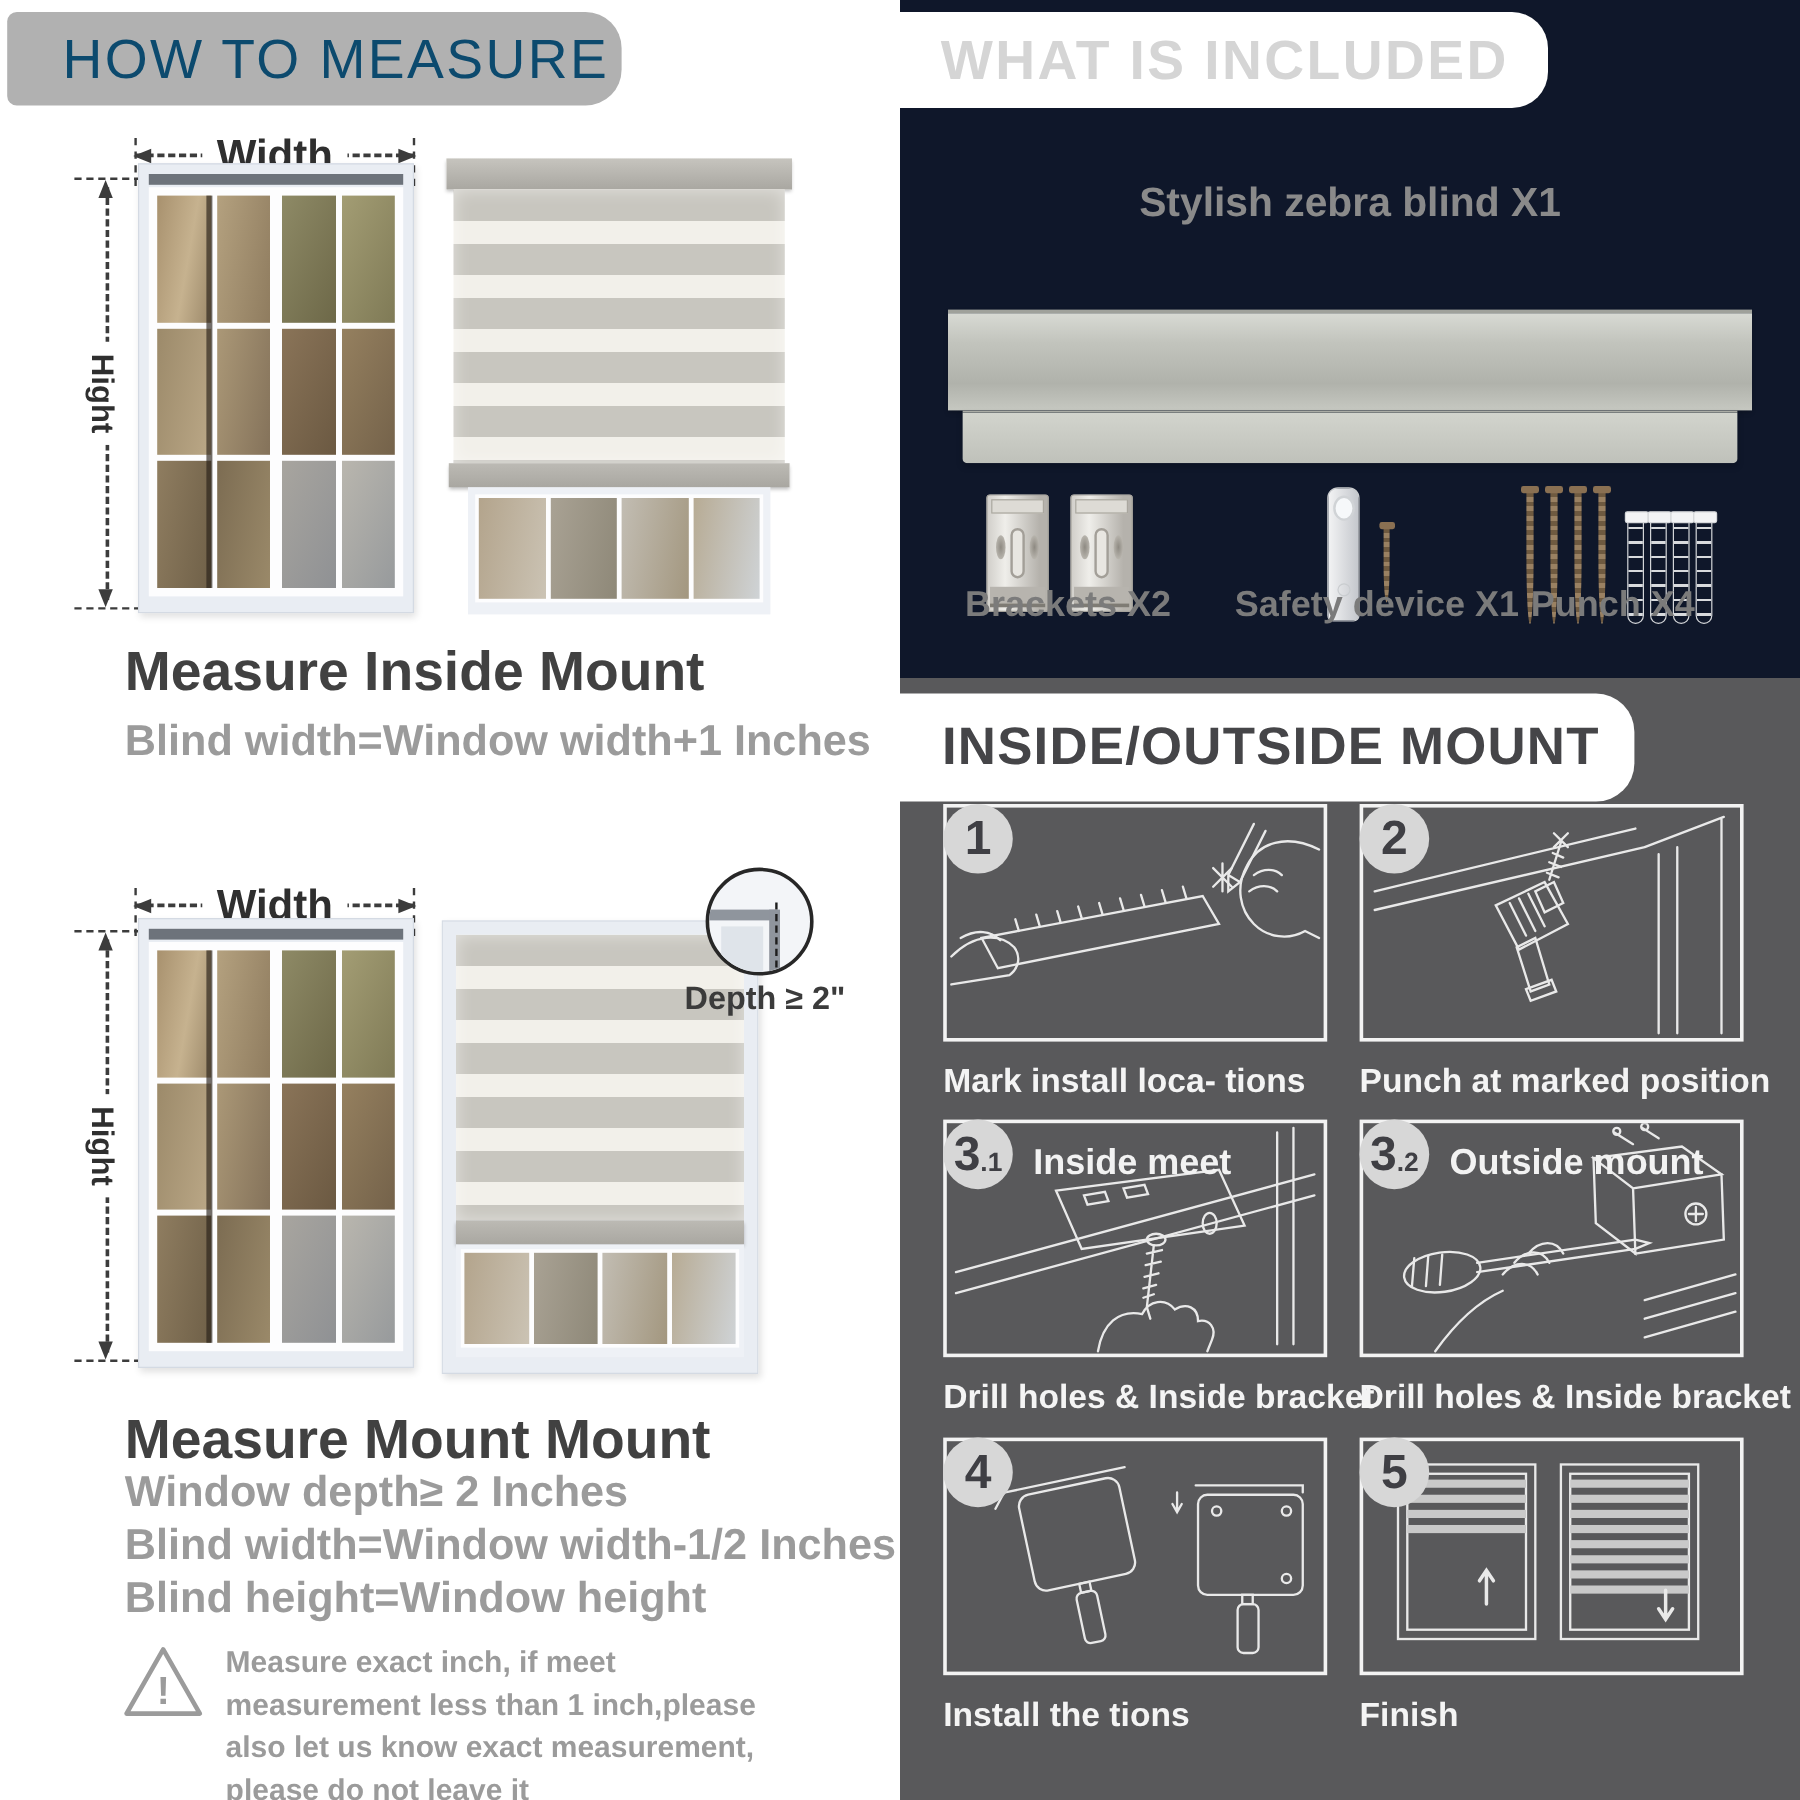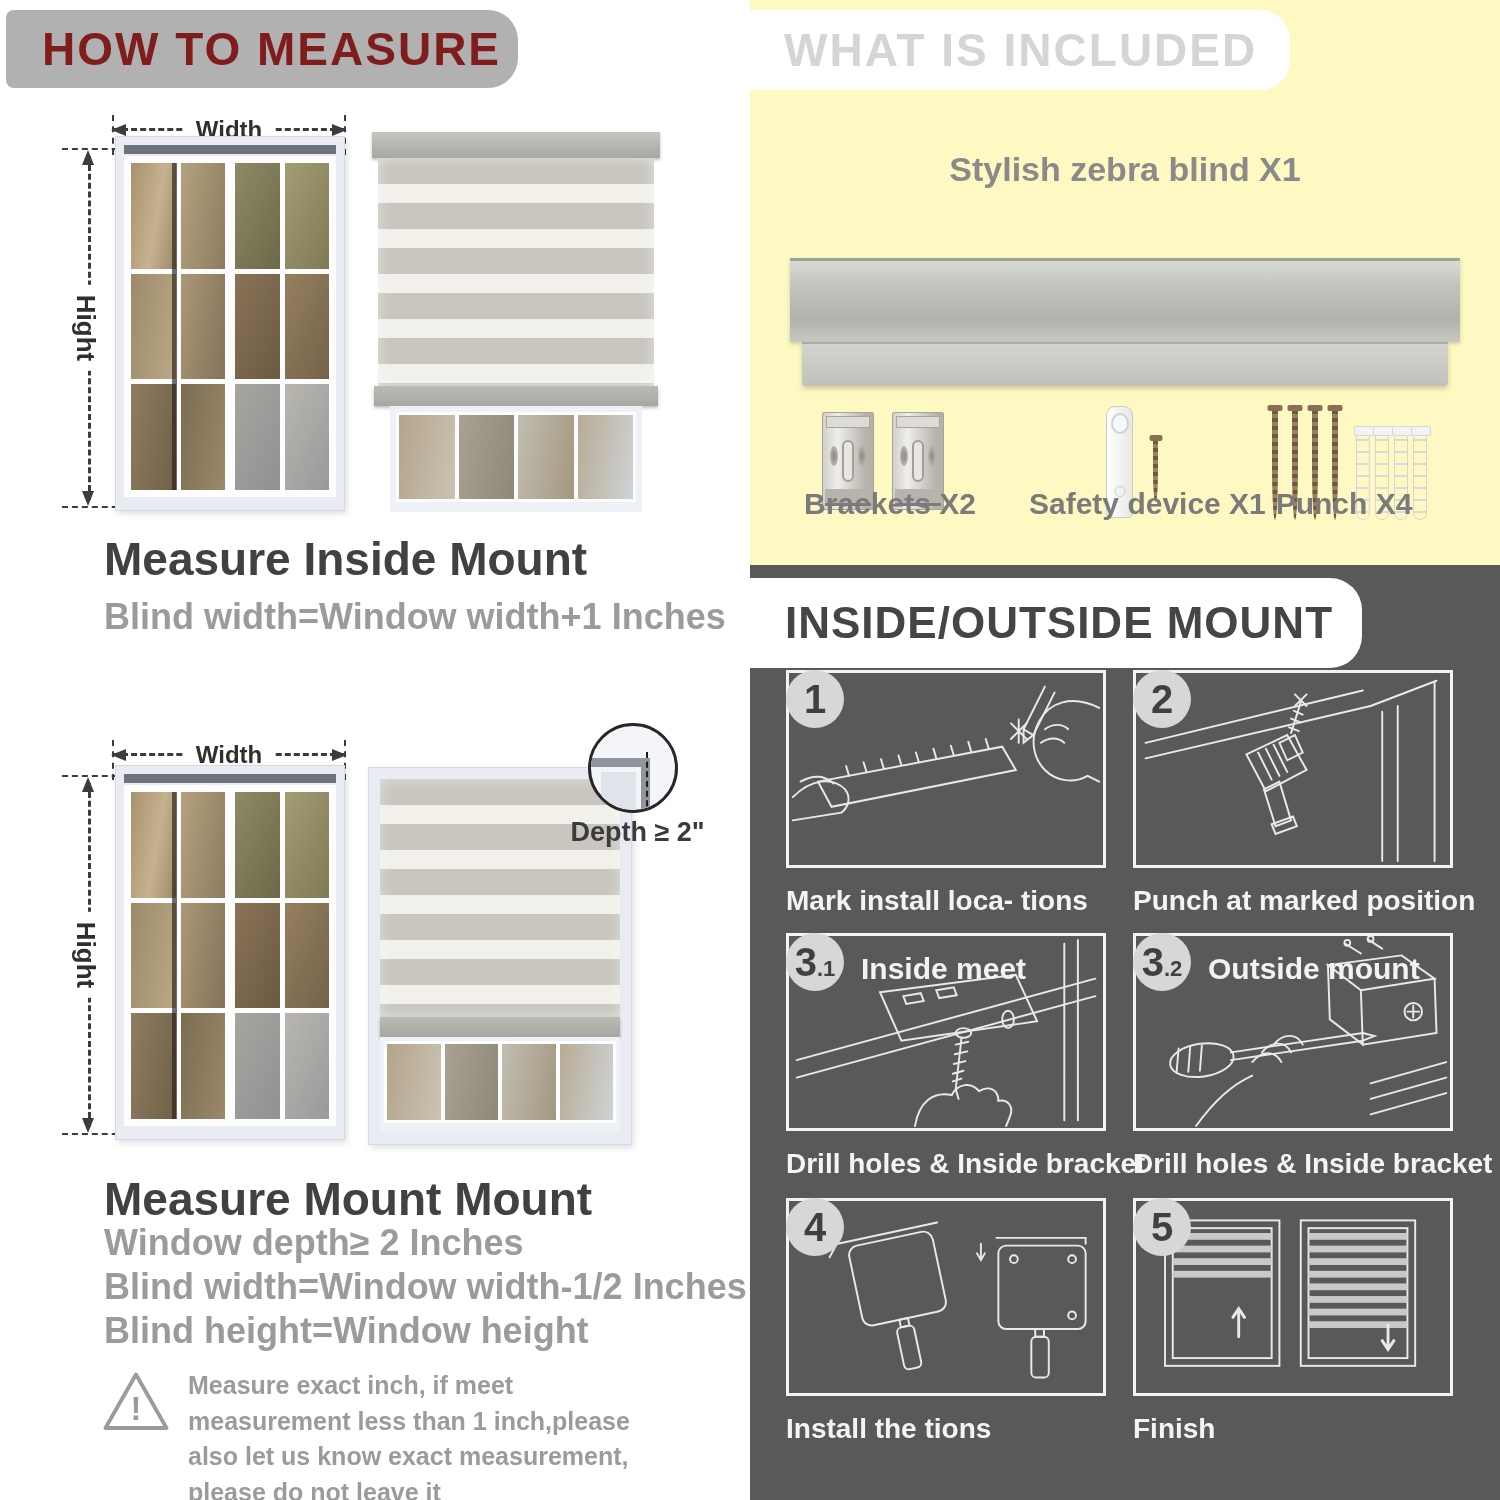--- a/index.html
+++ b/index.html
@@ -5,36 +5,36 @@
   * { box-sizing: border-box; margin: 0; padding: 0; }
   html,body { width:1500px; height:1500px; }
   body { font-family: "Liberation Sans", sans-serif; background:#fff; }
   .page { position:relative; width:1500px; height:1500px; overflow:hidden; background:#fff; }
 
   
   .col-left { position:absolute; left:0; top:0; width:750px; height:1500px; background:#fff; }
 
   .h1-box { position:absolute; left:6px; top:10px; width:512px; height:78px;
     background:#b1b1b1; border-radius:8px 30px 30px 8px; display:flex; align-items:center; }
-  .h1-box span { color:#7f1d1d; font-size:46px; font-weight:bold; letter-spacing:2px; padding-left:36px; white-space:nowrap; }
+  .h1-box span { color:#0c4a6e; font-size:46px; font-weight:normal; letter-spacing:2px; padding-left:46px; white-space:nowrap; }
 
   .diagram { position:absolute; left:0; width:750px; }
   #d1 { top:120px; height:410px; }
   #d2 { top:735px; height:420px; }
 
   
   .dimw { position:absolute; height:0; border-top:3px dashed #3c3c3c; }
   .dimw .aw-l { position:absolute; left:-2px; top:-7px; width:0; height:0;
     border-top:6px solid transparent; border-bottom:6px solid transparent; border-right:15px solid #3c3c3c; }
   .dimw .aw-r { position:absolute; right:-2px; top:-7px; width:0; height:0;
     border-top:6px solid transparent; border-bottom:6px solid transparent; border-left:15px solid #3c3c3c; }
   .dimw .tick-l { position:absolute; left:-1px; top:-16px; height:40px; border-left:2px dashed #3c3c3c; }
   .dimw .tick-r { position:absolute; right:-1px; top:-16px; height:40px; border-left:2px dashed #3c3c3c; }
   .dimw-label { position:absolute; left:50%; top:-17px; transform:translateX(-50%);
-    background:#ffffff; padding:0 12px; font-size:24px; font-weight:bold; color:#2f2f2f; line-height:32px; }
+    background:#ffffff; padding:0 12px; font-size:35px; font-weight:bold; color:#2f2f2f; line-height:32px; }
 
   
   .dimh { position:absolute; width:175px; }
   .dimh .htick-t { position:absolute; left:0; right:0; top:0; border-top:2px dashed #3c3c3c; }
   .dimh .htick-b { position:absolute; left:0; right:0; bottom:0; border-top:2px dashed #3c3c3c; }
   .dimh .vline { position:absolute; left:26px; top:8px; bottom:8px; border-left:3px dashed #3c3c3c; }
   .dimh .ah-u { position:absolute; left:20px; top:2px; width:0; height:0;
     border-left:6px solid transparent; border-right:6px solid transparent; border-bottom:15px solid #3c3c3c; }
   .dimh .ah-d { position:absolute; left:20px; bottom:2px; width:0; height:0;
     border-left:6px solid transparent; border-right:6px solid transparent; border-top:15px solid #3c3c3c; }
@@ -99,21 +99,21 @@
 
   .lh2 { position:absolute; left:104px; font-size:46px; font-weight:bold; color:#414141; white-space:nowrap; }
   .lbody { position:absolute; left:104px; font-size:36px; font-weight:bold; color:#9b9b9b; white-space:nowrap; }
 
   .warning { position:absolute; left:100px; top:1368px; width:540px; display:flex; gap:16px; align-items:flex-start; }
   .warn-tri { flex:0 0 72px; }
   .warn-text { width:452px; font-size:25px; font-weight:bold; color:#9b9b9b; line-height:1.42; }
 
   
   .col-right { position:absolute; left:750px; top:0; width:750px; height:1500px; }
-  .sec-light { position:absolute; left:0; top:0; width:750px; height:567px; background:#fef9c3; }
+  .sec-light { position:absolute; left:0; top:0; width:750px; height:567px; background:#0f172a; }
   .h2-box { position:absolute; left:0; top:10px; width:540px; height:80px; background:#ffffff;
     border-radius:0 30px 30px 0; display:flex; align-items:center; }
   .h2-box span { color:#d5d5d5; font-size:46px; font-weight:bold; letter-spacing:2px; padding-left:34px; white-space:nowrap; }
   .product-label { position:absolute; left:0; top:150px; width:750px; text-align:center;
     font-size:34px; font-weight:bold; color:#8a8a8a; }
   .headrail { position:absolute; left:40px; top:258px; width:670px; height:84px;
     background:linear-gradient(180deg,#d8dad4 0%,#c2c4bd 30%,#b0b2ab 72%,#c6c8c1 100%);
     border-top:3px solid #9fa19b; box-shadow:0 2px 4px rgba(0,0,0,.18); }
   .headrail-btm { position:absolute; left:52px; top:342px; width:646px; height:44px;
     background:linear-gradient(180deg,#d2d4cd,#bfc1ba); border-top:2px solid #aaaca5;

